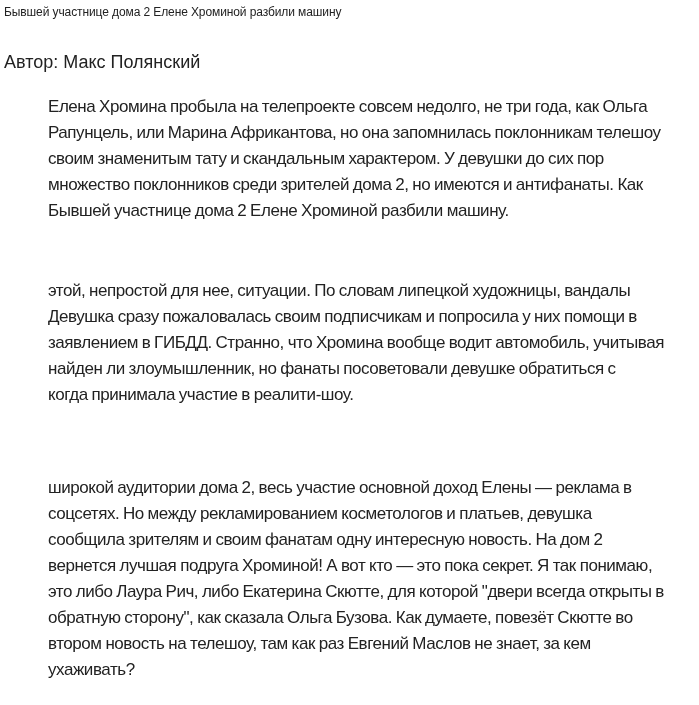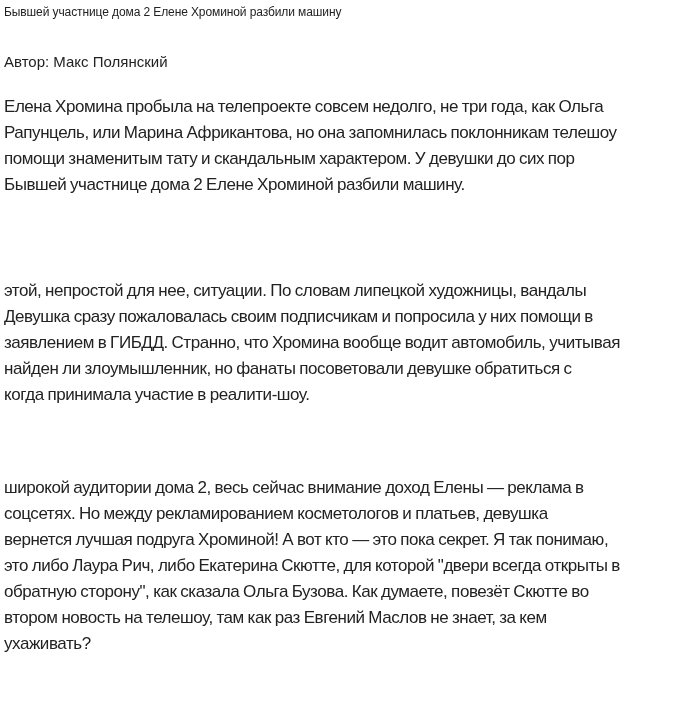--- a/index.html
+++ b/index.html
@@ -27,66 +27,69 @@
       left: 0;
       font-size: 12px;
       line-height: 22px;
       white-space: nowrap;
       letter-spacing: -0.1px;
     }
     .author {
       position: absolute;
       top: 51px;
       left: 0;
-      font-size: 15px;
+      font-size: 18px;
       line-height: 22px;
       white-space: nowrap;
     }
     .para {
       position: absolute;
       left: 0;
       width: 695px;
       font-size: 17px;
       line-height: 26px;
       letter-spacing: -0.45px;
       word-spacing: -0.5px;
     }
     .para .line {
       display: block;
       white-space: nowrap;
       height: 26px;
+      margin-left: 44px;
     }
     #p1 { top: 94px; }
     #p2 { top: 278px; }
     #p3 { top: 475px; }
   </style>
 </head>
 <body>
 
 <div class="article">
   <div class="title">Бывшей участнице дома 2 Елене Хроминой разбили машину</div>
   <div class="author">Автор: Макс Полянский</div>
 
   <div class="para" id="p1">
     <span class="line">Елена Хромина пробыла на телепроекте совсем недолго, не три года, как Ольга</span>
     <span class="line">Рапунцель, или Марина Африкантова, но она запомнилась поклонникам телешоу</span>
-    <span class="line">помощи знаменитым тату и скандальным характером. У девушки до сих пор</span>
+    <span class="line">своим знаменитым тату и скандальным характером. У девушки до сих пор</span>
+    <span class="line">множество поклонников среди зрителей дома 2, но имеются и антифанаты. Как</span>
     <span class="line">Бывшей участнице дома 2 Елене Хроминой разбили машину.</span>
   </div>
 
   <div class="para" id="p2">
     <span class="line">этой, непростой для нее, ситуации. По словам липецкой художницы, вандалы</span>
     <span class="line">Девушка сразу пожаловалась своим подписчикам и попросила у них помощи в</span>
     <span class="line">заявлением в ГИБДД. Странно, что Хромина вообще водит автомобиль, учитывая</span>
     <span class="line">найден ли злоумышленник, но фанаты посоветовали девушке обратиться с</span>
     <span class="line">когда принимала участие в реалити-шоу.</span>
   </div>
 
   <div class="para" id="p3">
-    <span class="line">широкой аудитории дома 2, весь сейчас внимание доход Елены — реклама в</span>
+    <span class="line">широкой аудитории дома 2, весь участие основной доход Елены — реклама в</span>
     <span class="line">соцсетях. Но между рекламированием косметологов и платьев, девушка</span>
+    <span class="line">сообщила зрителям и своим фанатам одну интересную новость. На дом 2</span>
     <span class="line">вернется лучшая подруга Хроминой! А вот кто — это пока секрет. Я так понимаю,</span>
     <span class="line">это либо Лаура Рич, либо Екатерина Скютте, для которой "двери всегда открыты в</span>
     <span class="line">обратную сторону", как сказала Ольга Бузова. Как думаете, повезёт Скютте во</span>
     <span class="line">втором новость на телешоу, там как раз Евгений Маслов не знает, за кем</span>
     <span class="line">ухаживать?</span>
   </div>
 </div>
 
 </body></html>

